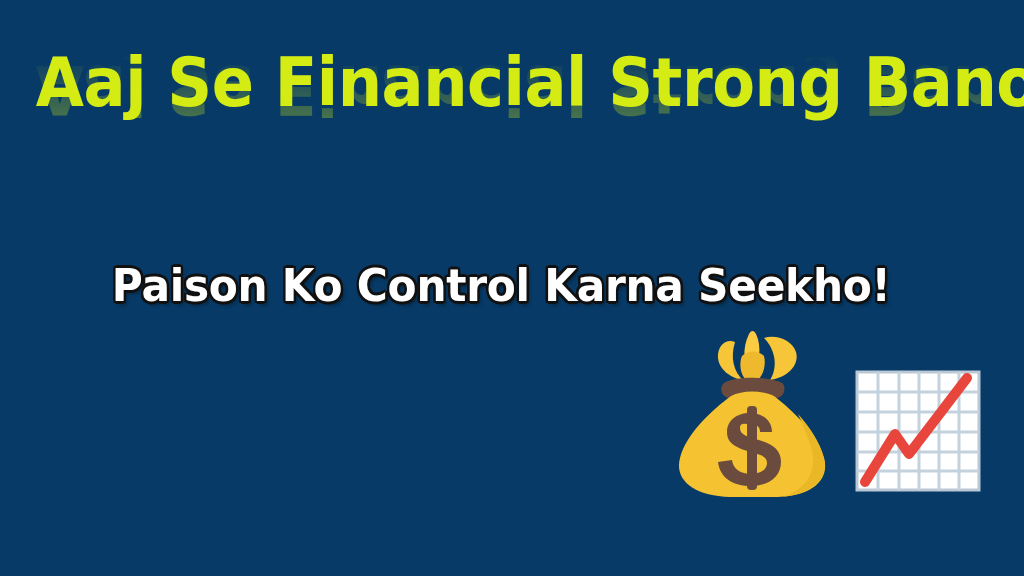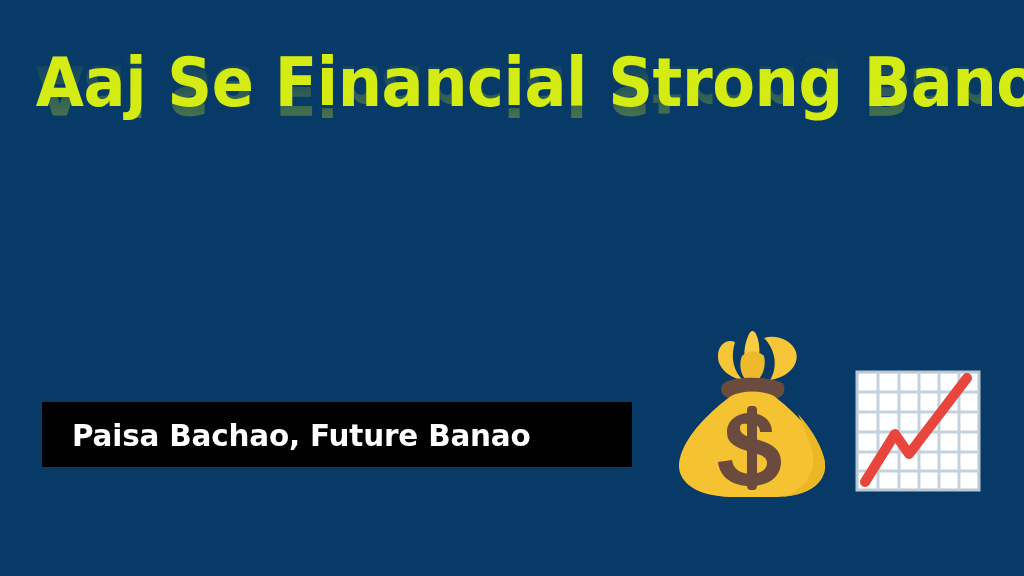--- a/index.html
+++ b/index.html
@@ -150,24 +150,24 @@
 </head>
 <body>
 
 <div id="canvas">
 
   <div class="headline-wrap">
     <div class="headline">Aaj Se Financial Strong Bano!</div>
     <div class="headline-reflection">Aaj Se Financial Strong Bano!</div>
   </div>
 
-
-  <div class="tagline-box">
-    <div class="tagline-text">Paisa Bachao, Future Banao</div>
-  </div>
+  <div class="gradient-banner">
+    <div class="gradient-banner-text">Paison Ko Control Karna Seekho!</div>
+  </div>
+
 
   <div class="money-bag">
     <svg viewBox="0 0 160 172" width="160" height="172" xmlns="http://www.w3.org/2000/svg">
 
       <path d="M63 14 C58 30 62 44 71 52 C58 50 47 41 46 30 C45 18 54 10 63 14 Z" fill="#f7c638"></path>
       <path d="M77 6 C70 20 71 38 79 50 C88 38 90 18 84 6 C82 2 79 2 77 6 Z" fill="#fbcc43"></path>
       <path d="M92 10 C104 6 120 12 124 24 C128 38 114 50 98 52 C106 40 104 22 92 10 Z" fill="#f7c638"></path>
       <path d="M70 28 C76 22 86 22 92 28 C94 36 92 46 86 52 L74 52 C68 46 67 35 70 28 Z" fill="#eeb92c"></path>
 
       <path d="M52 55 C62 48 98 48 110 55 C114 58 113 66 108 69 C96 75 64 75 54 69 C48 66 48 58 52 55 Z" fill="#6b4b3e"></path>

